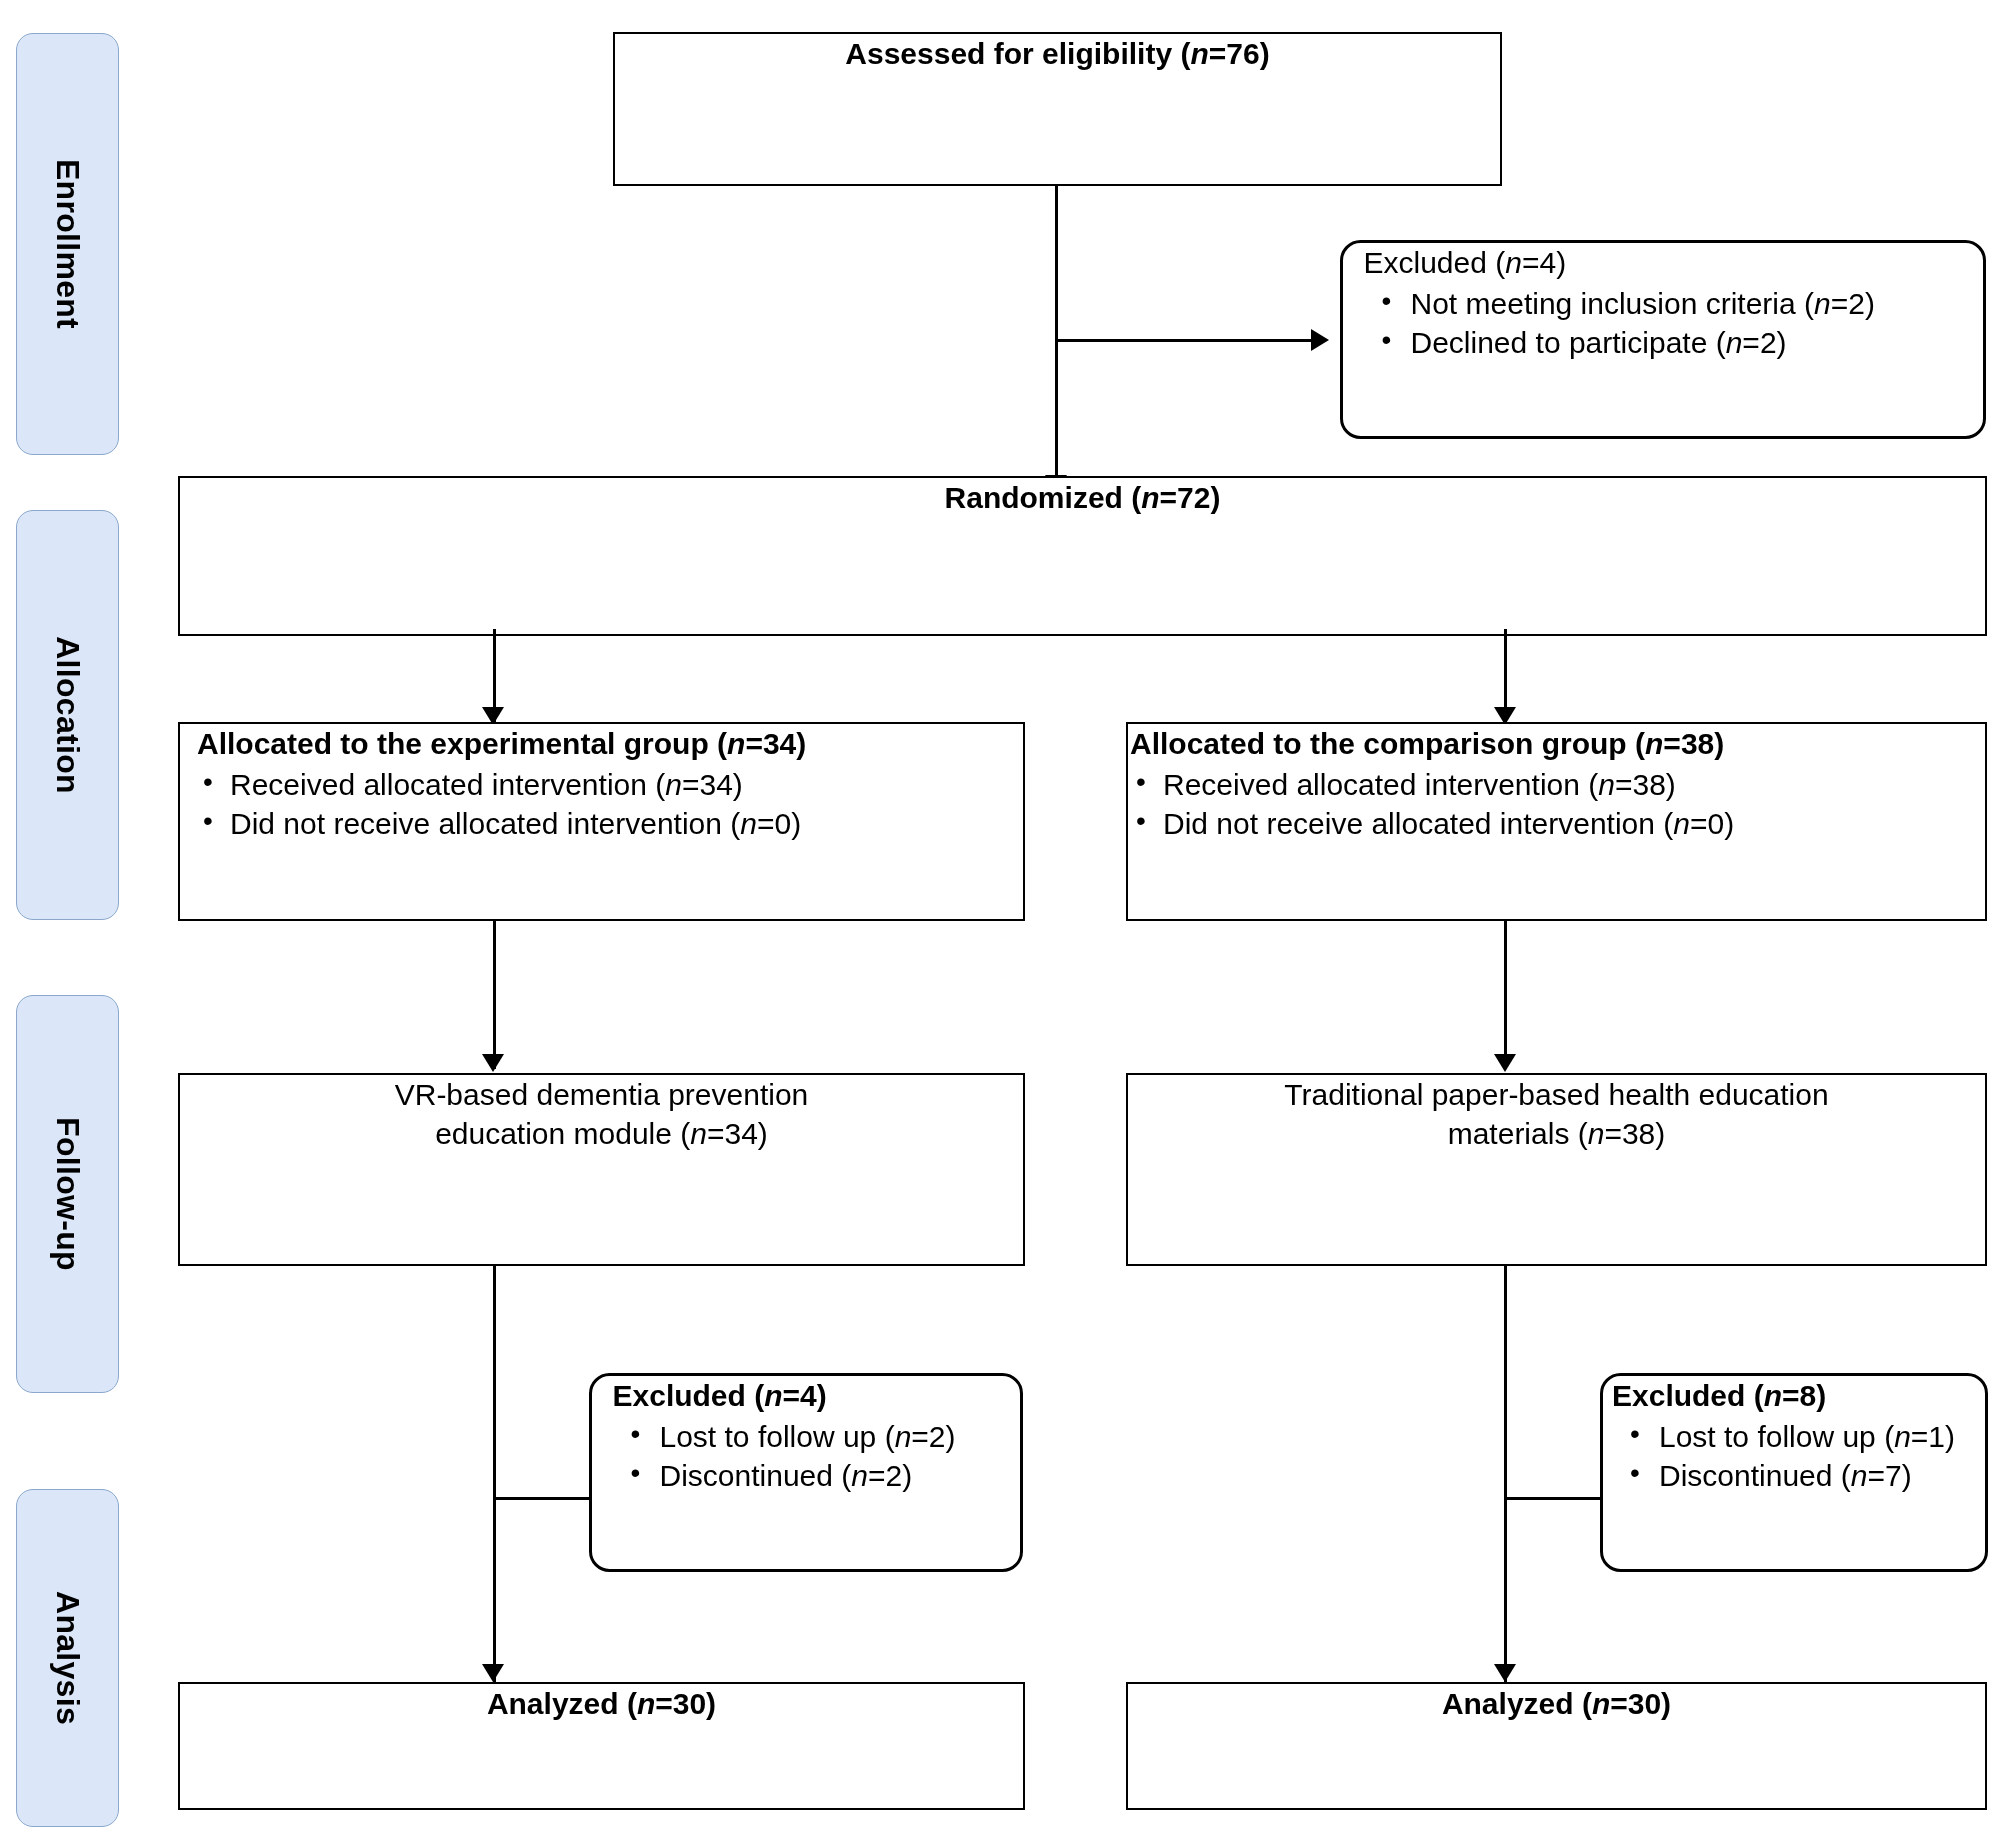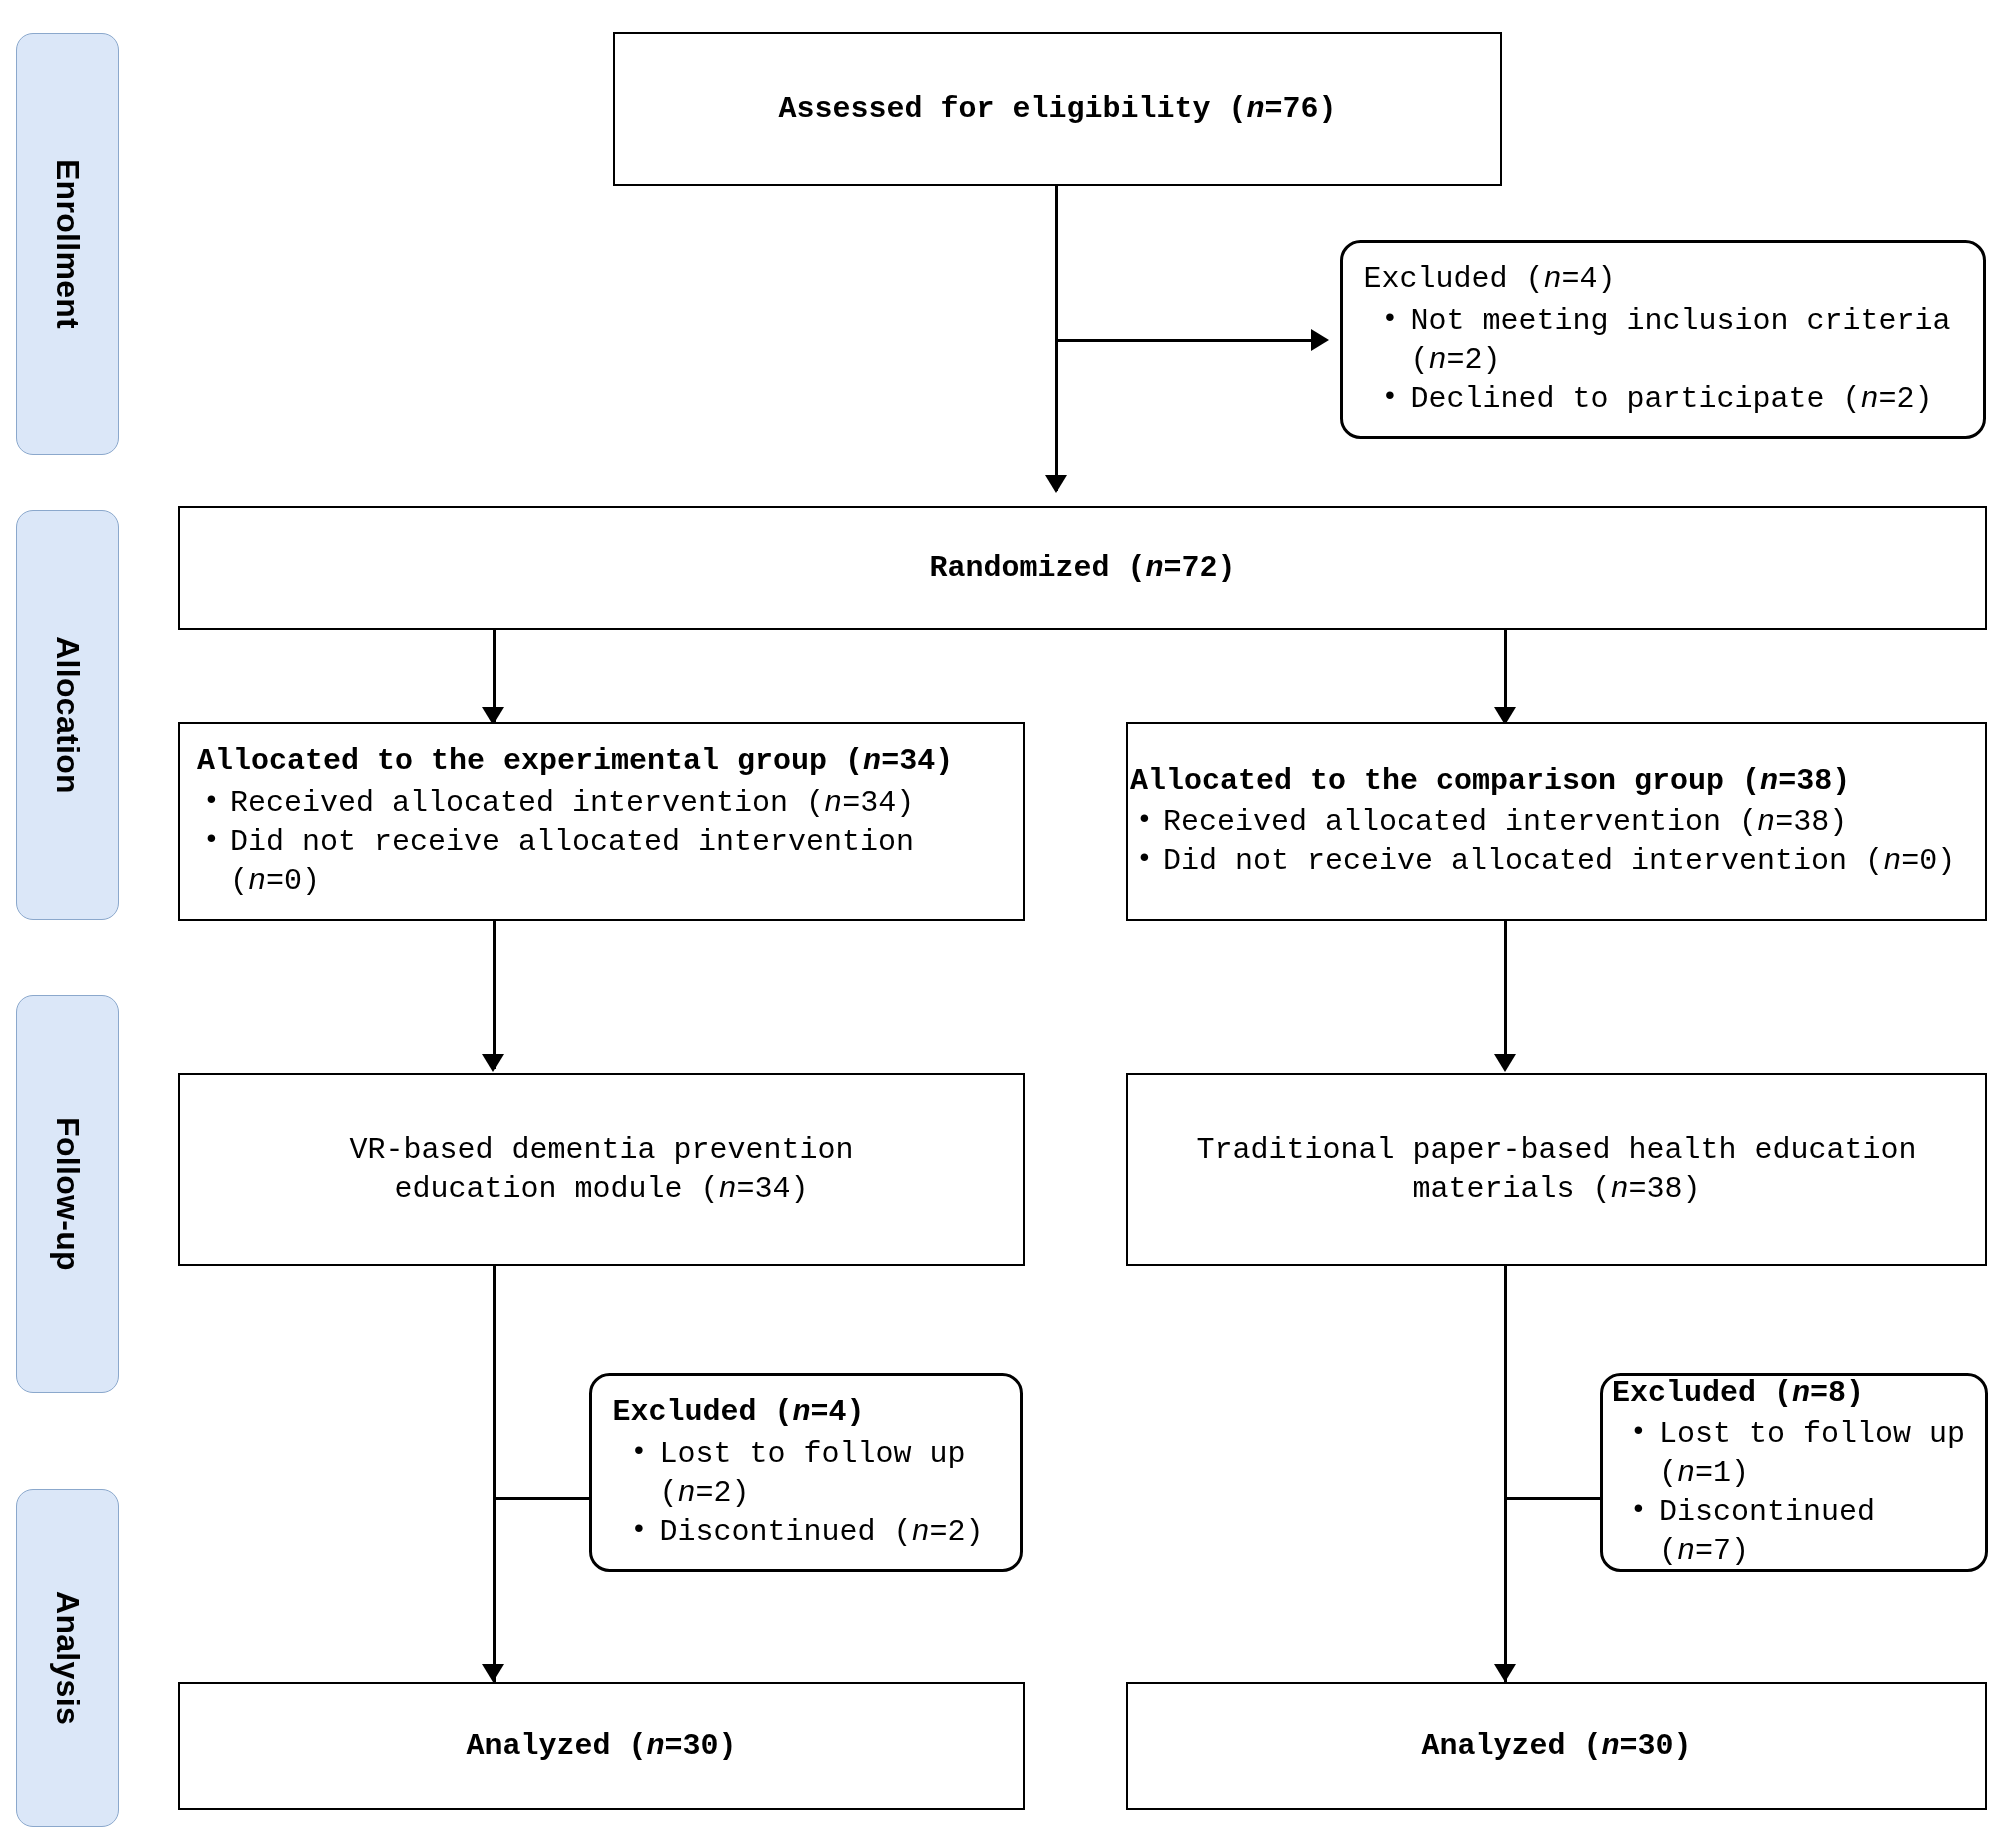--- a/index.html
+++ b/index.html
@@ -34,22 +34,21 @@
   }
 
   
   .node{
     position:absolute;
     box-sizing:border-box;
     background:#ffffff;
     border:2.4px solid #000000;
     display:flex;
     flex-direction:column;
-    justify-content:center;
-    font-family:Liberation Mono, monospace;
+    justify-content:flex-start;
   }
   .node.rounded{
     border-width:3px;
     border-radius:20.5px;
   }
   .node .t{
     font-size:30px;
     color:#000000;
     line-height:1.30;
   }
@@ -145,21 +144,21 @@
     <ul class="bl indent">
       <li>
         <span>Not meeting inclusion criteria (</span><span class="ital">n</span><span>=2)</span>
       </li>
       <li>
         <span>Declined to participate (</span><span class="ital">n</span><span>=2)</span>
       </li>
     </ul>
   </div>
 
-  <div class="node center" style="left:178px;top:506px;width:1809px;height:124px;">
+  <div class="node center" style="left:178px;top:476px;width:1809px;height:160px;">
     <div class="t bold">
       <span>Randomized (</span><span class="ital">n</span><span>=72)</span>
     </div>
   </div>
 
   <div class="vline" style="left:493px;top:629px;height:93px;"></div>
   <div class="arrow-d" style="left:482px;top:707px;"></div>
 
   <div class="vline" style="left:1504px;top:629px;height:93px;"></div>
   <div class="arrow-d" style="left:1494px;top:707px;"></div>

